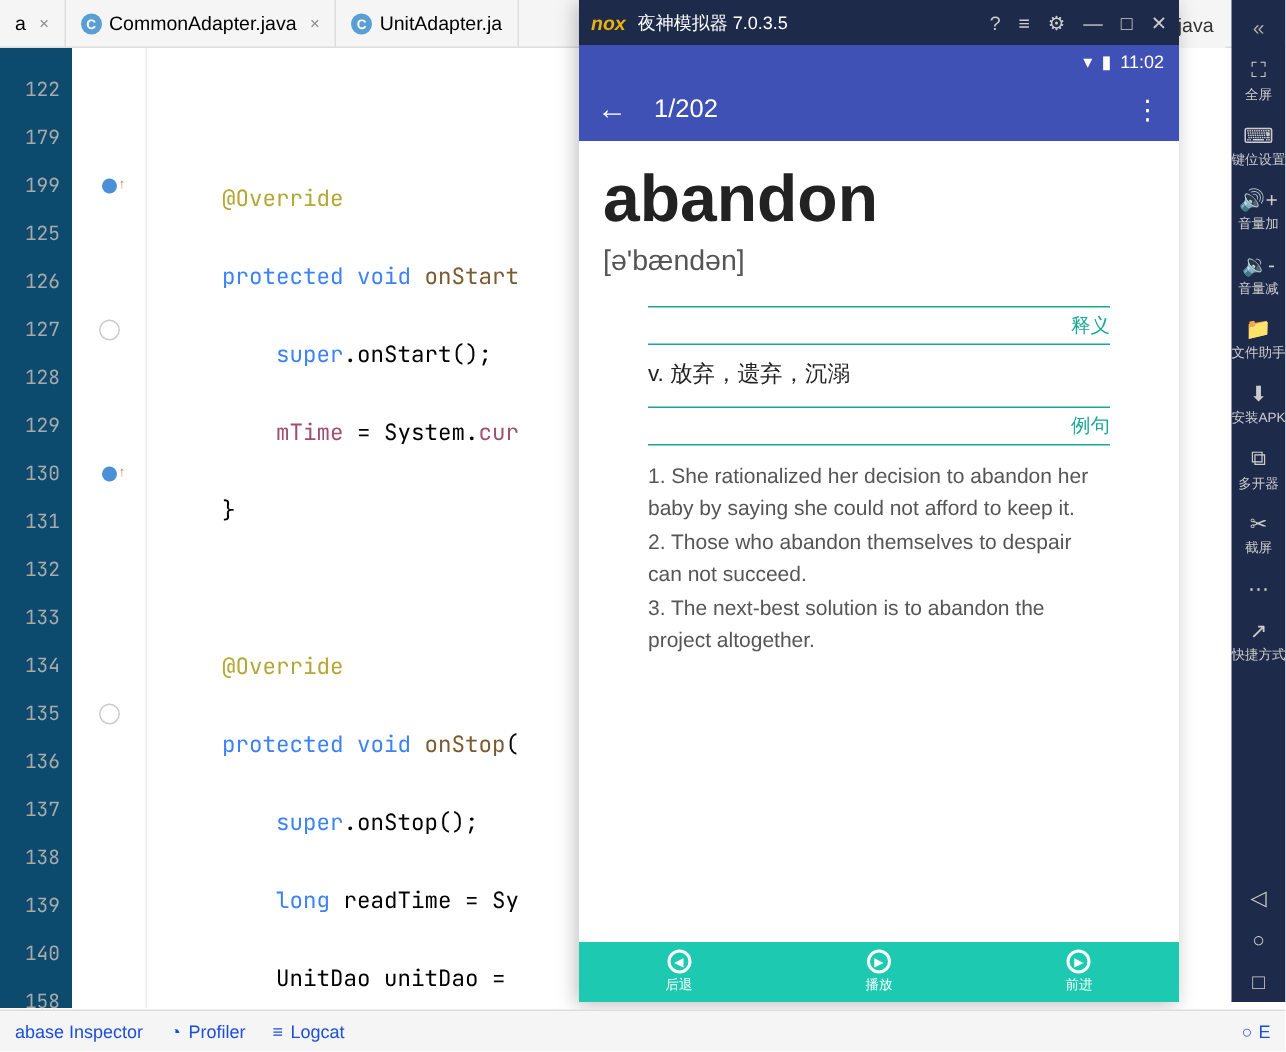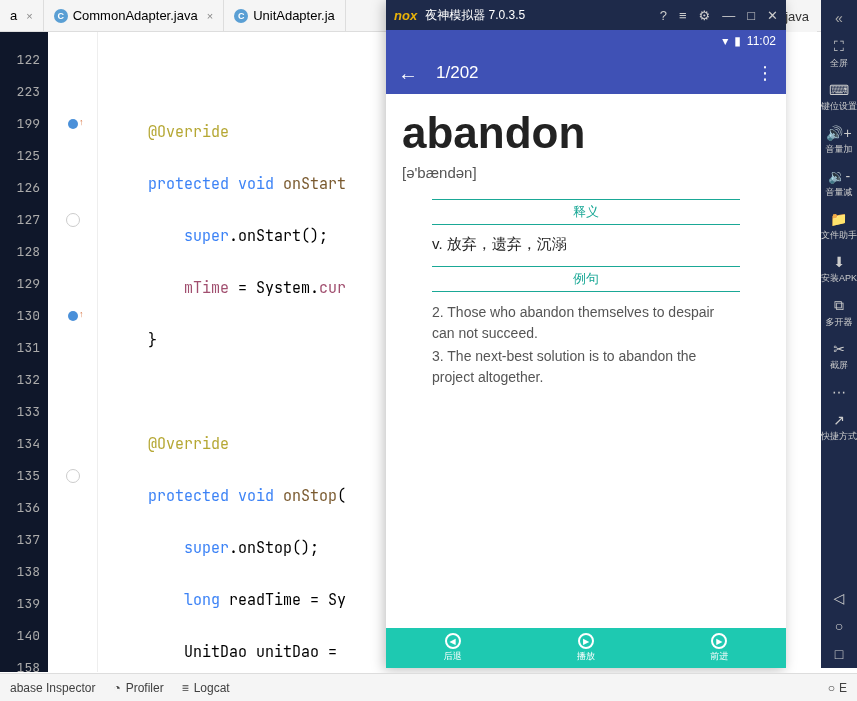--- a/index.html
+++ b/index.html
@@ -6,21 +6,21 @@
 body { font-family: "Segoe UI", Arial, sans-serif; width: 857px; height: 701px; overflow: hidden; background: #fff; position: relative; }
 
 
 .ide-tabs { display: flex; height: 32px; background: #f5f5f5; border-bottom: 1px solid #ddd; align-items: center; font-size: 13px; }
 .tab { display: flex; align-items: center; padding: 0 10px; height: 100%; border-right: 1px solid #ddd; gap: 5px; cursor: pointer; }
 .tab .c-icon { width: 14px; height: 14px; border-radius: 50%; background: #5a9fd4; color: #fff; font-size: 9px; display: flex; align-items: center; justify-content: center; font-weight: bold; }
 .tab .close-x { color: #888; font-size: 11px; margin-left: 4px; }
 
 
 .code-area { display: flex; height: 640px; background: #fff; }
-.gutter { width: 48px; background: #0f172a; text-align: right; color: #aaa; font-size: 13px; font-family: "JetBrains Mono", Consolas, monospace; padding-top: 12px; }
+.gutter { width: 48px; background: #0c4a6e; text-align: right; color: #aaa; font-size: 13px; font-family: "JetBrains Mono", Consolas, monospace; padding-top: 12px; }
 .gutter div { height: 32px; line-height: 32px; padding-right: 8px; }
 .gutter-extra { width: 50px; background: #fff; border-right: 1px solid #eee; padding-top: 12px; }
 .gutter-extra div { height: 32px; display: flex; align-items: center; justify-content: center; }
 .override-marker { width: 10px; height: 10px; border-radius: 50%; background: #4a90d9; position: relative; }
 .override-marker::after { content: "↑"; color: #d97a4a; font-size: 9px; position: absolute; right: -6px; top: -2px; }
 .fold-circle { width: 14px; height: 14px; border: 1px solid #ccc; border-radius: 50%; }
 
 .code { flex: 1; font-family: "JetBrains Mono", Consolas, monospace; font-size: 15px; padding-top: 12px; white-space: pre; overflow: hidden; }
 .code-line { height: 32px; line-height: 32px; padding-left: 50px; }
 .k-anno { color: #b5a733; }
@@ -37,39 +37,39 @@
 
 .emu-screen { height: 638px; background: #fff; position: relative; }
 .statusbar { height: 22px; background: #3f51b5; color: #fff; display: flex; align-items: center; justify-content: flex-end; padding: 0 10px; gap: 6px; font-size: 12px; }
 .appbar { height: 42px; background: #3f51b5; color: #fff; display: flex; align-items: center; padding: 0 12px; }
 .appbar .back { font-size: 20px; cursor: pointer; }
 .appbar .title { margin-left: 18px; font-size: 17px; }
 .appbar .menu-dots { margin-left: auto; font-size: 18px; cursor: pointer; }
 
 .word-content { padding: 14px 16px; color: #222; }
 .word-title { font-size: 44px; font-weight: bold; margin-bottom: 6px; }
-.phonetic { font-size: 15px; color: #555; margin-bottom: 18px; }
-.section-label { border-top: 1px solid #1aa896; border-bottom: 1px solid #1aa896; padding: 3px 0; color: #1aa896; font-size: 13px; margin: 0 30px 10px 30px; text-align: center; }
+.phonetic { font-size: 19px; color: #555; margin-bottom: 18px; }
+.section-label { border-top: 1px solid #1aa896; border-bottom: 1px solid #1aa896; padding: 3px 0; color: #1aa896; font-size: 13px; margin: 0 30px 10px 30px; text-align: right; }
 .def { font-size: 15px; padding: 0 30px 12px 30px; }
 .examples { font-size: 14px; color: #555; padding: 0 30px; line-height: 1.5; }
 .examples div { margin-bottom: 2px; }
 
 .bottom-nav { position: absolute; bottom: 0; left: 0; right: 0; height: 40px; background: #1ec9b1; display: flex; }
 .nav-item { flex: 1; display: flex; flex-direction: column; align-items: center; justify-content: center; color: #fff; font-size: 9px; cursor: pointer; gap: 1px; }
 .nav-item .nav-icon { width: 16px; height: 16px; border: 2px solid #fff; border-radius: 50%; display: flex; align-items: center; justify-content: center; font-size: 8px; }
 
 
 .right-sidebar { position: absolute; top: 0; right: 0; width: 36px; height: 668px; background: #1e2a4a; display: flex; flex-direction: column; align-items: center; padding-top: 4px; }
 .rs-chevron { color: #aaa; font-size: 14px; padding: 6px 0; cursor: pointer; }
 .rs-item { width: 100%; display: flex; flex-direction: column; align-items: center; padding: 6px 0; color: #ccc; font-size: 9px; cursor: pointer; gap: 2px; }
 .rs-item .rs-icon { font-size: 14px; }
 .rs-bottom { margin-top: auto; width: 100%; }
 
 
-.bottom-bar { position: absolute; bottom: 0; left: 0; right: 0; height: 28px; background: #f5f5f5; border-top: 1px solid #ddd; display: flex; align-items: center; padding: 0 10px; font-size: 12px; color: #404040; gap: 18px; justify-content: space-between; }
+.bottom-bar { position: absolute; bottom: 0; left: 0; right: 0; height: 28px; background: #f5f5f5; border-top: 1px solid #ddd; display: flex; align-items: center; padding: 0 10px; font-size: 12px; color: #1d4ed8; gap: 18px; justify-content: space-between; }
 .bottom-bar .item { display: flex; align-items: center; gap: 5px; cursor: pointer; }
 .bottom-bar .right-e { margin-left: auto; display: flex; align-items: center; gap: 4px; }
 
 .tab-ext { position: absolute; top: 0; right: 40px; background: #f5f5f5; height: 32px; display: flex; align-items: center; padding: 0 8px; font-size: 13px; color: #333; }
 </style>
 </head>
 <body>
 
 <div class="ide-tabs">
   <div class="tab">
@@ -86,21 +86,21 @@
       <span>UnitAdapter.ja</span>
     </div>
 </div>
 <div class="tab-ext">
     <span>.java</span>
   </div>
 
 <div class="code-area">
   <div class="gutter">
     <div>122</div>
-      <div>223</div>
+      <div>179</div>
       <div>199</div>
       <div>125</div>
       <div>126</div>
       <div>127</div>
       <div>128</div>
       <div>129</div>
       <div>130</div>
       <div>131</div>
       <div>132</div>
       <div>133</div>
@@ -191,20 +191,21 @@
       <span class="title">1/202</span>
       <span class="menu-dots">⋮</span>
     </div>
     <div class="word-content">
       <div class="word-title">abandon</div>
       <div class="phonetic">[ə'bændən]</div>
       <div class="section-label">释义</div>
       <div class="def">v. 放弃，遗弃，沉溺</div>
       <div class="section-label">例句</div>
       <div class="examples">
+        <div>1. She rationalized her decision to abandon her baby by saying she could not afford to keep it.</div>
         <div>2. Those who abandon themselves to despair can not succeed.</div>
         <div>3. The next-best solution is to abandon the project altogether.</div>
       </div>
     </div>
     <div class="bottom-nav">
       <div class="nav-item">
           <span class="nav-icon">◀</span>
           <span>后退</span>
         </div>
       <div class="nav-item">

